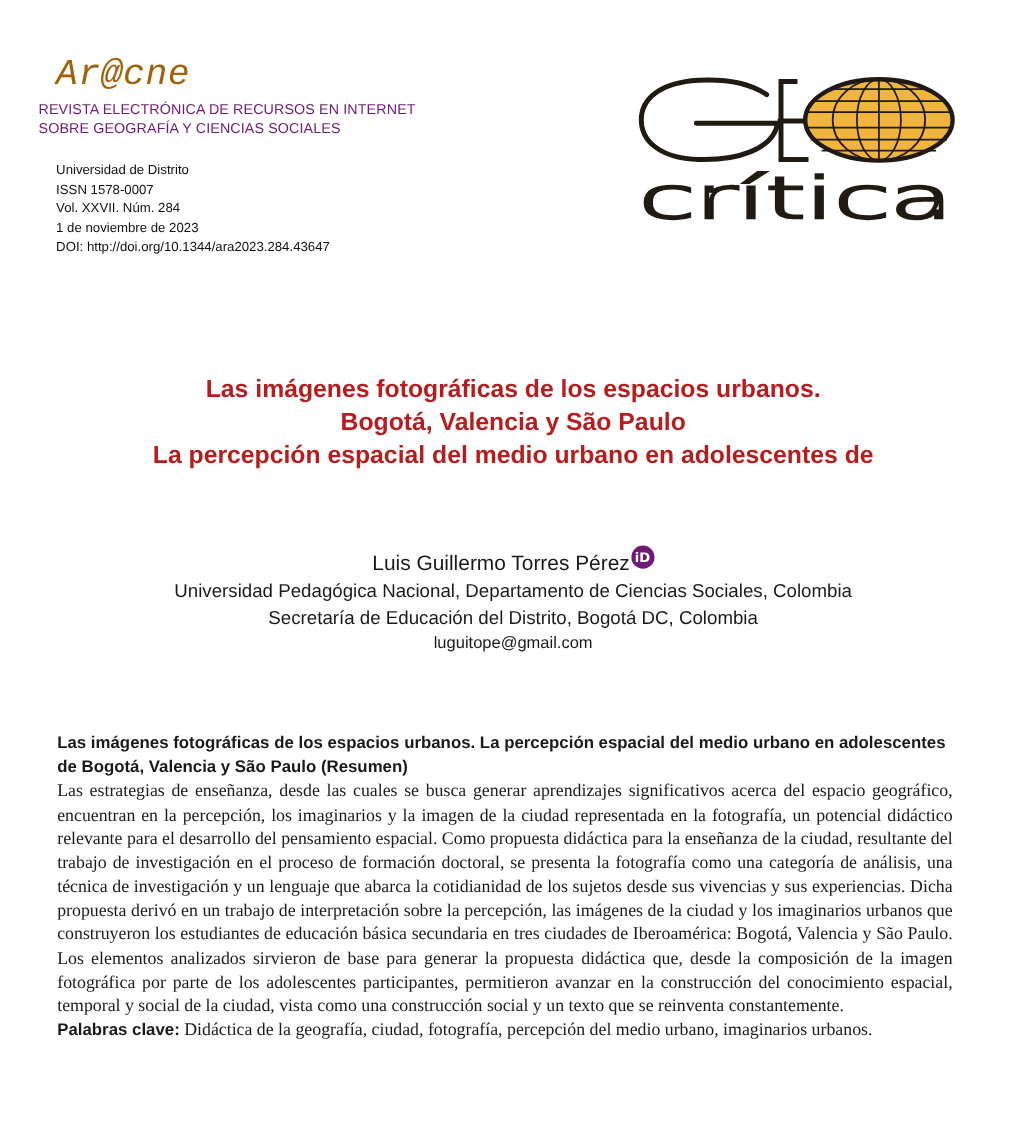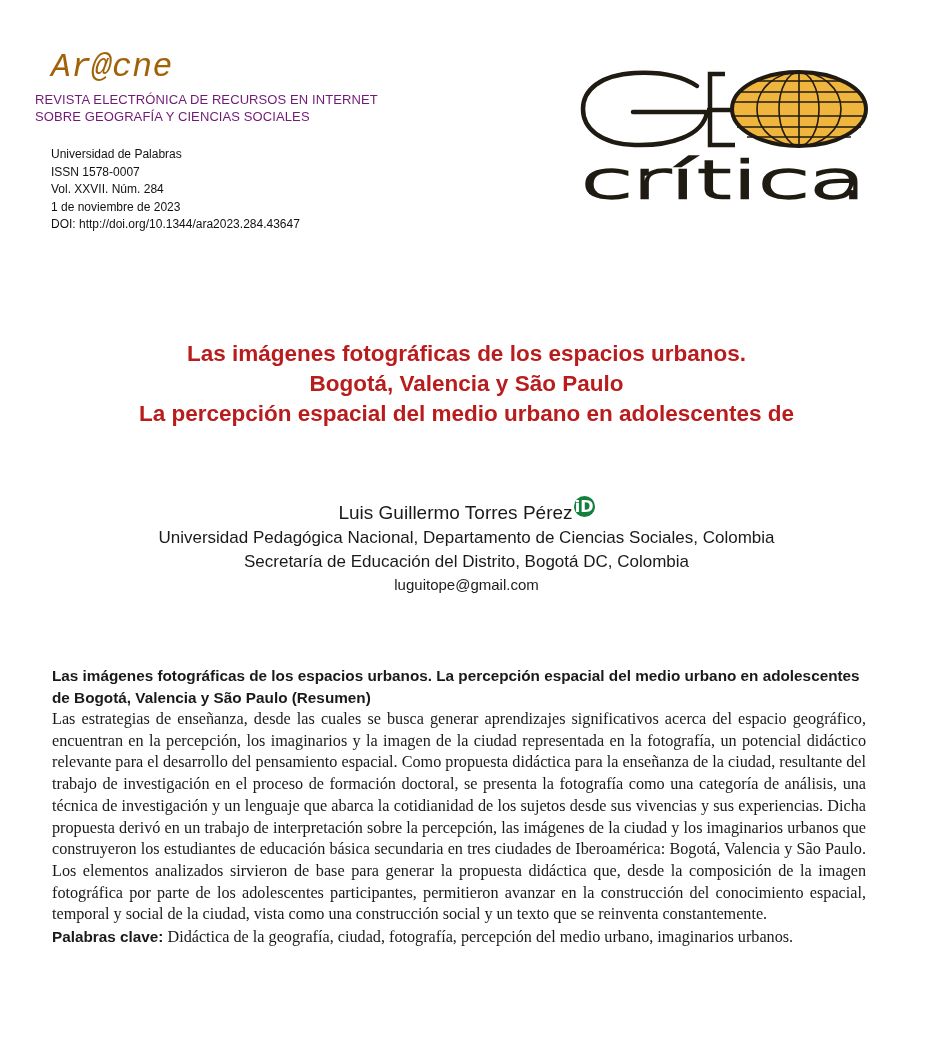--- a/index.html
+++ b/index.html
@@ -9,42 +9,42 @@
     .journal-logo { position: absolute; left: 51px; top: 50px; font-family: Liberation Mono, monospace; font-style: italic; font-size: 33px; line-height: 36px; color: #a16207; letter-spacing: 0.5px; }
     .journal-subtitle { position: absolute; left: 35px; top: 91px; font-size: 13px; line-height: 17px; color: #701a75; letter-spacing: 0.1px; }
     .pub-meta { position: absolute; left: 51px; top: 146px; font-size: 12px; line-height: 17.6px; color: #111; }
 
     .geocritica-logo { position: absolute; left: 575px; top: 62px; width: 300px; height: 148px; }
 
     .article-title { position: absolute; left: 40px; top: 339px; width: 853px; text-align: center; font-weight: bold; font-size: 22.5px; line-height: 30px; color: #b91c1c; }
 
     .author-block { position: absolute; left: 40px; top: 500px; width: 853px; text-align: center; color: #1a1a1a; }
     .author-line { font-size: 19px; line-height: 26px; display: flex; justify-content: center; align-items: flex-start; }
-    .orcid-icon { display: inline-flex; width: 21px; height: 21px; border-radius: 50%; background: #15803d; color: #fff; font-size: 16px; font-weight: bold; align-items: center; justify-content: center; margin-left: 1px; margin-top: -4px; font-family: "DejaVu Sans", sans-serif; }
+    .orcid-icon { display: inline-flex; width: 21px; height: 21px; border-radius: 50%; background: #701a75; color: #fff; font-size: 12px; font-weight: bold; align-items: center; justify-content: center; margin-left: 1px; margin-top: -4px; font-family: "DejaVu Sans", sans-serif; }
     .affiliation { font-size: 17px; line-height: 24px; }
     .email { font-size: 15px; line-height: 22px; }
 
     .abstract { position: absolute; left: 52px; top: 665px; width: 814px; }
     .abstract-title { font-weight: bold; font-size: 15.3px; line-height: 22px; color: #1a1a1a; }
     .abstract-body { font-family: "Liberation Serif", serif; font-size: 16.2px; line-height: 21.7px; text-align: justify; color: #1a1a1a; }
     .keywords { font-family: "Liberation Serif", serif; font-size: 16.2px; line-height: 21.7px; text-align: justify; color: #1a1a1a; }
     .keywords-label { font-family: Liberation Sans, sans-serif; font-weight: bold; font-size: 15.3px; }
   </style>
 </head>
 <body>
 
 <div class="journal-logo">Ar@cne</div>
 
 <div class="journal-subtitle">
   <div>REVISTA ELECTRÓNICA DE RECURSOS EN INTERNET</div>
   <div>SOBRE GEOGRAFÍA Y CIENCIAS SOCIALES</div>
 </div>
 
 <div class="pub-meta">
-  <div>Universidad de Palabras</div>
+  <div>Universidad de Distrito</div>
   <div>ISSN 1578-0007</div>
   <div>Vol. XXVII. Núm. 284</div>
   <div>1 de noviembre de 2023</div>
   <div>DOI: http://doi.org/10.1344/ara2023.284.43647</div>
 </div>
 
 <div class="geocritica-logo">
   <svg width="300" height="148" viewBox="0 0 300 148">
 
     <path d="M 122 24 C 104 12, 80 10, 60 11 C 25 13, 8 28, 8 47 C 8 66, 25 82, 60 83 C 95 84, 128 74, 132 50 L 58 50" fill="none" stroke="#1f1a12" stroke-width="4.5" stroke-linecap="round"></path>

